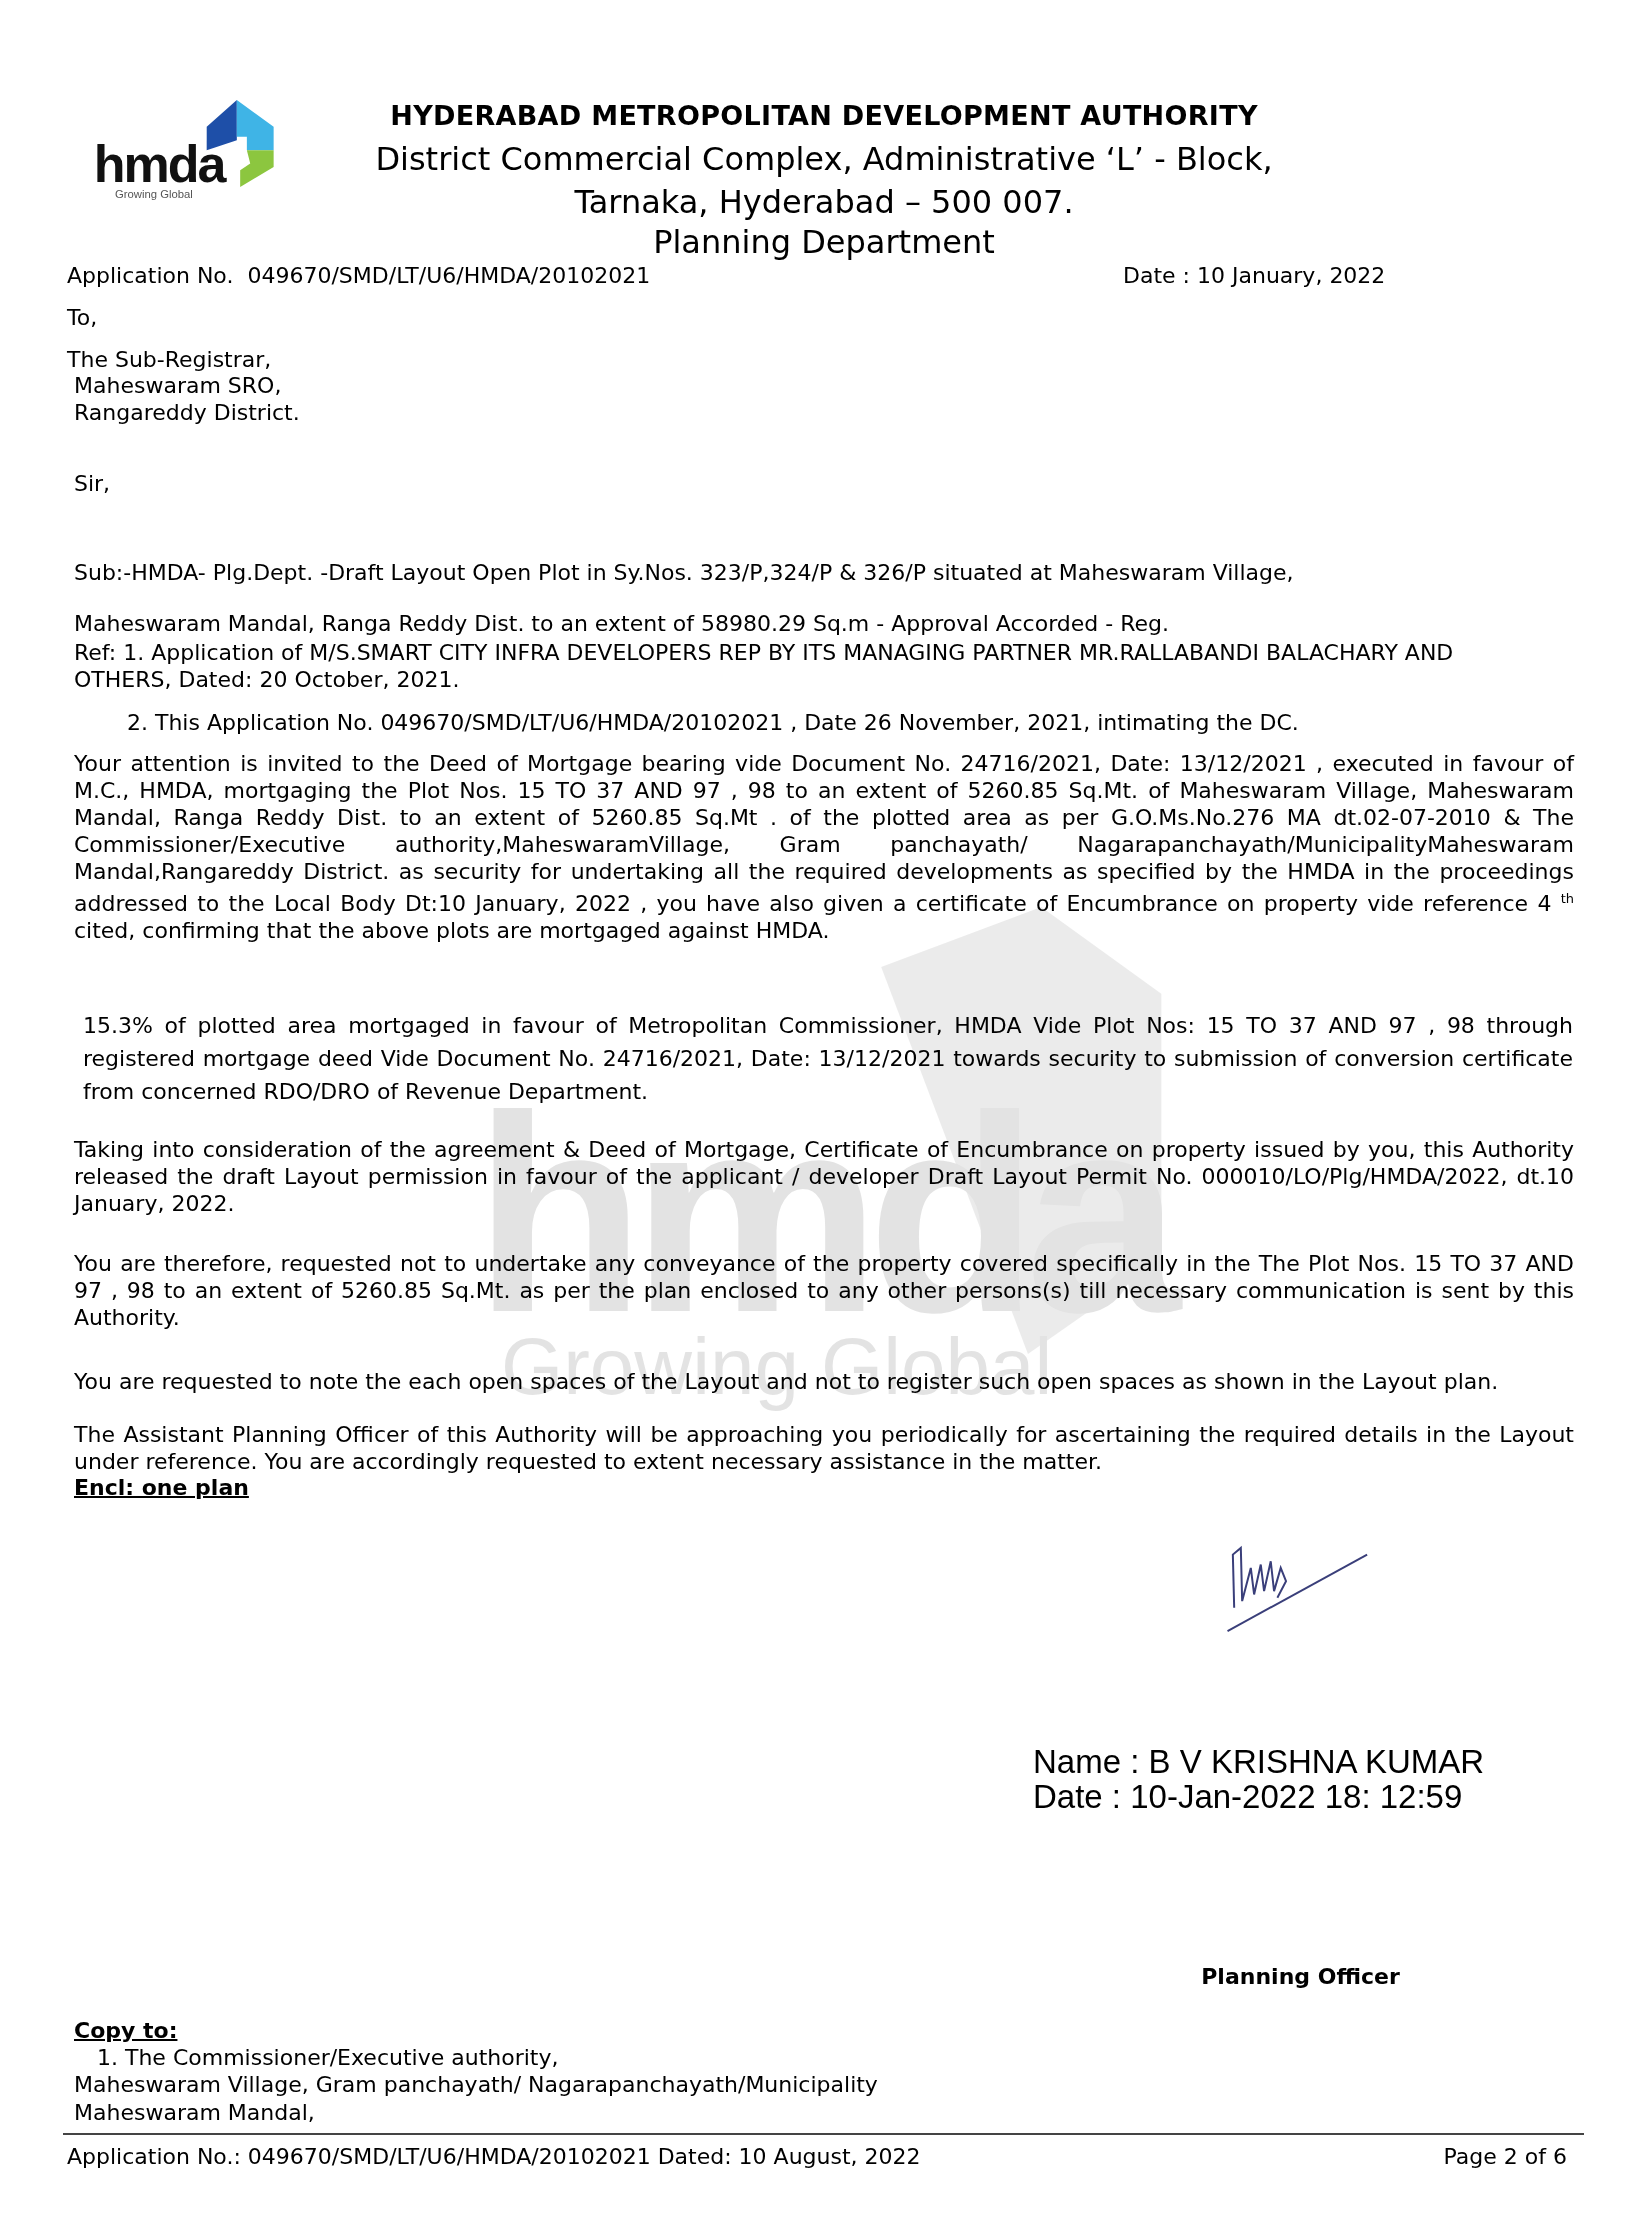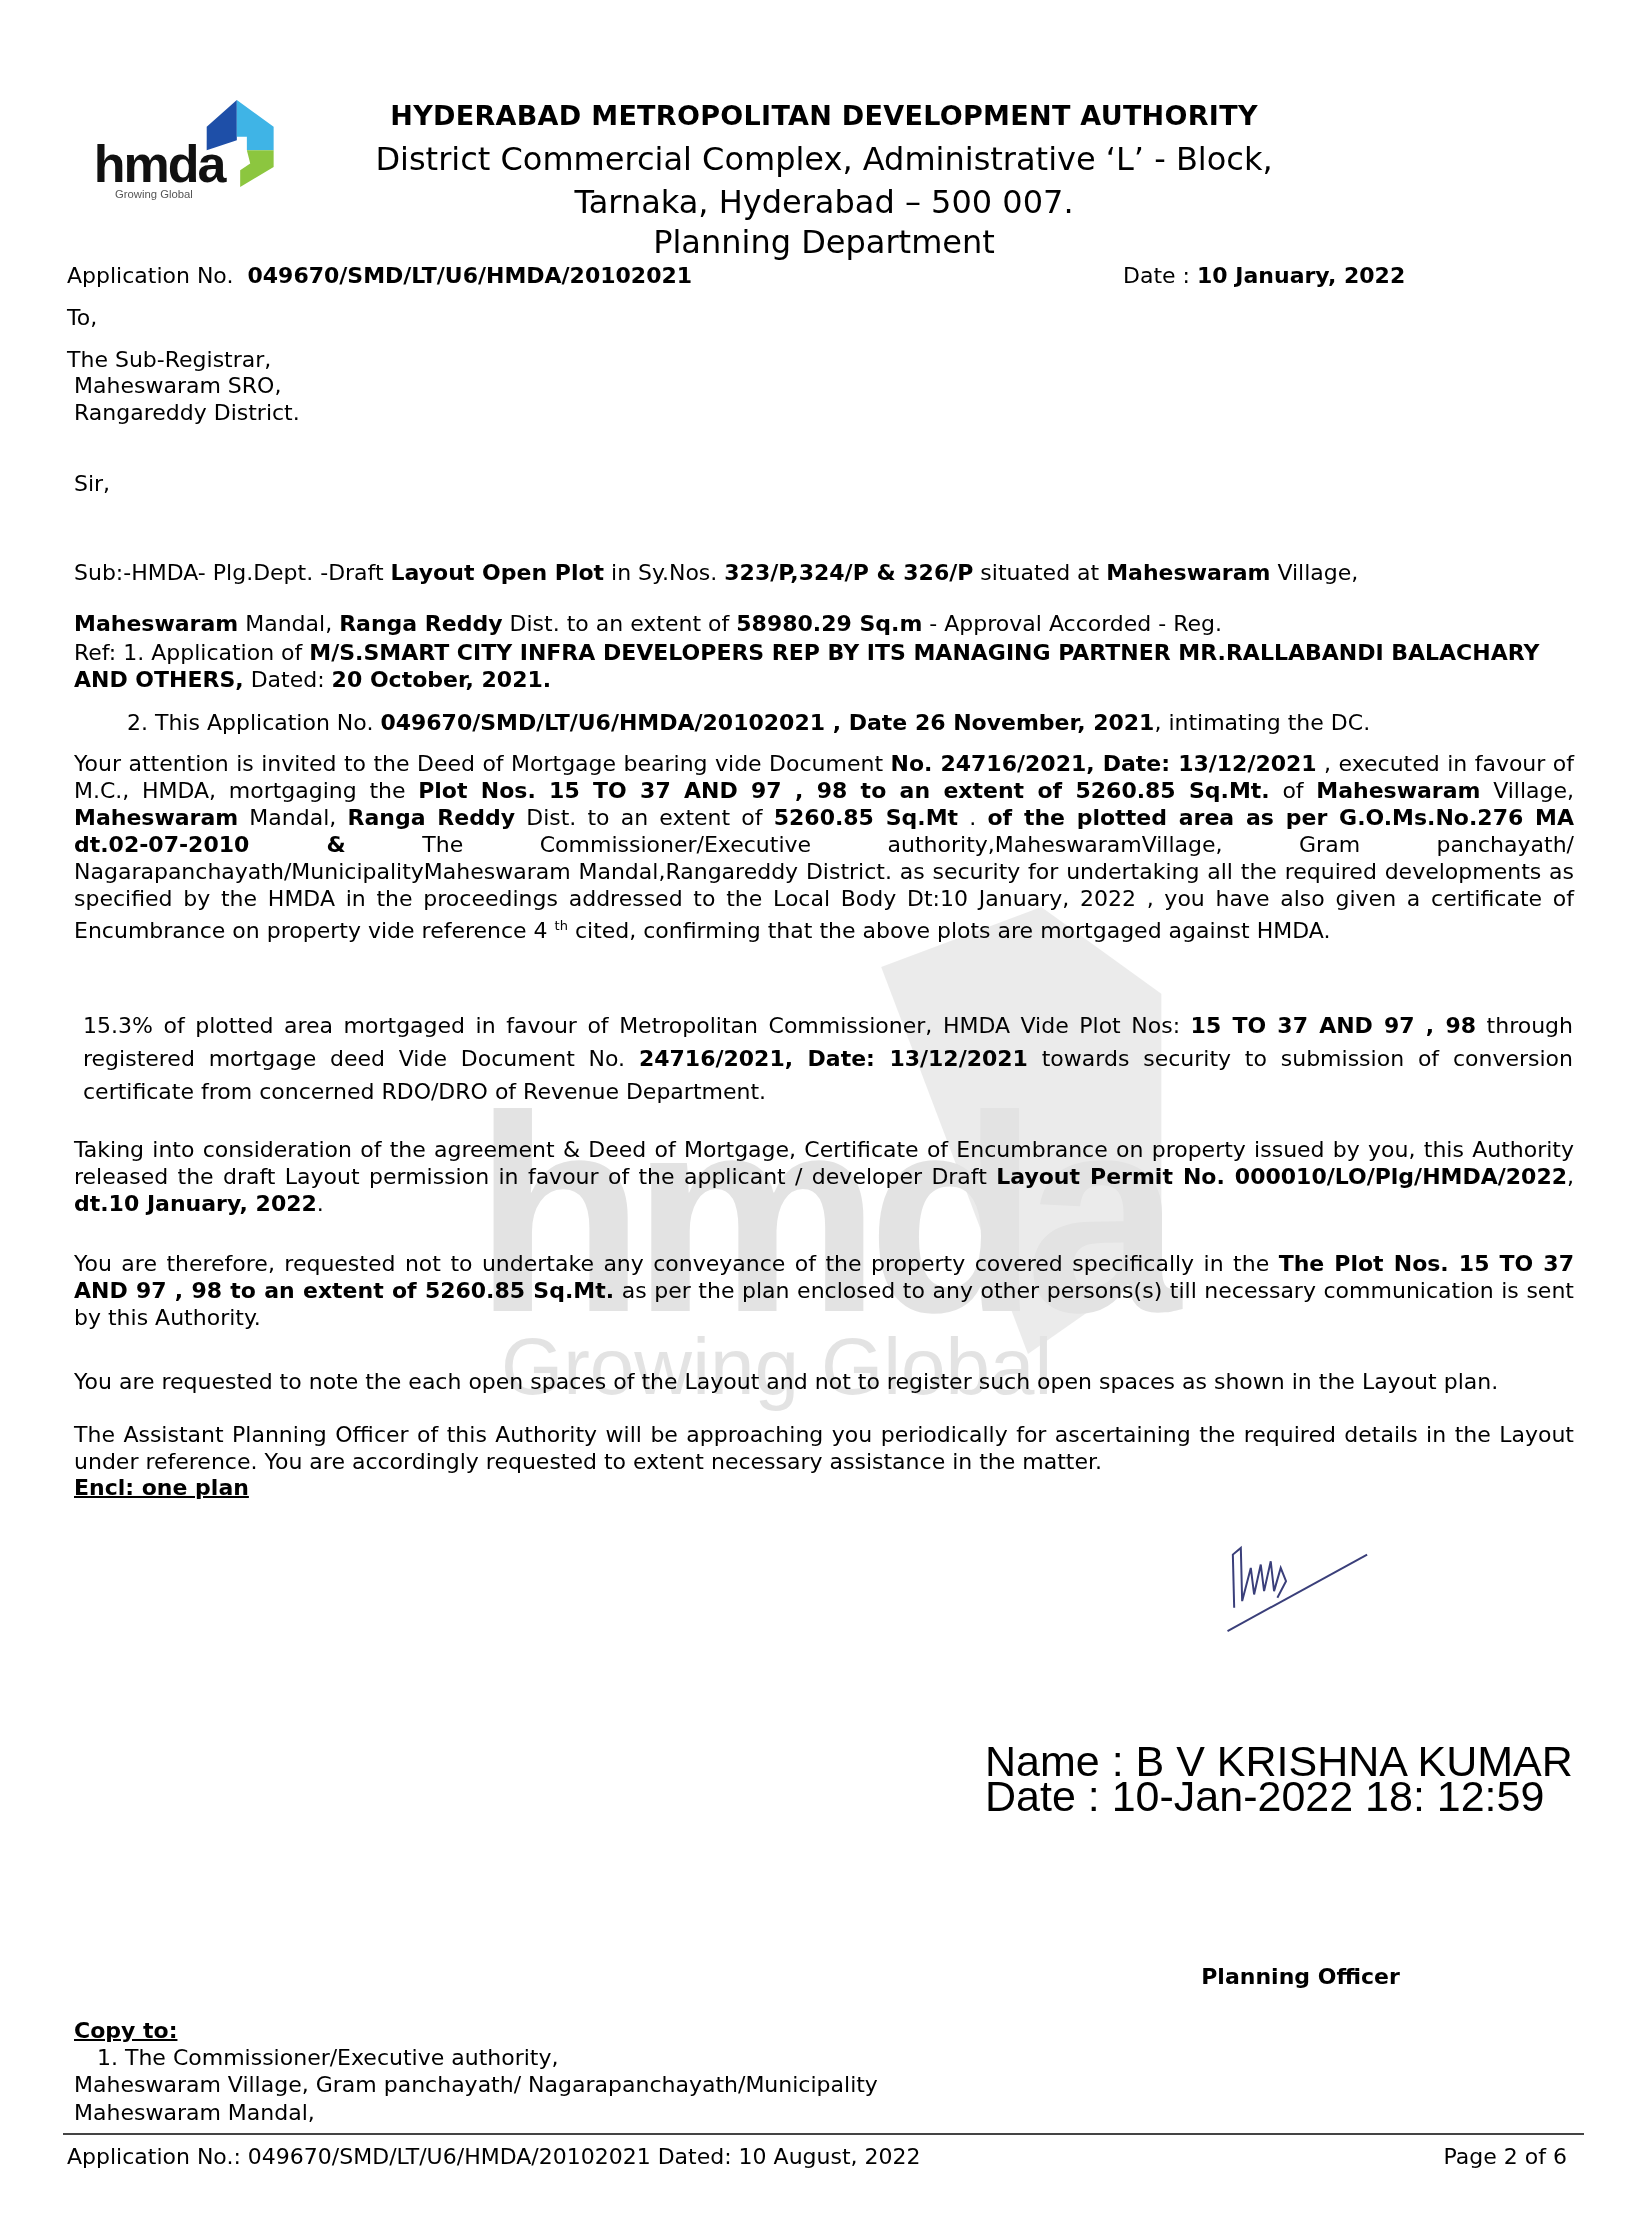--- a/index.html
+++ b/index.html
@@ -23,22 +23,22 @@
     }
     .logo .tag {
       position: absolute; left: 28px; top: 95px; font-family: "Liberation Sans", sans-serif;
       font-size: 11.3px; color: #555;
     }
     .hdr { left: 0; width: 1648px; text-align: center; margin-top: 28px; }
     .hdr-title { top: 72px; font-size: 27px; font-weight: bold; letter-spacing: 0.3px; }
     .hdr-line { font-size: 32px; }
     .p { font-size: 22px; line-height: 27px; }
     .just { text-align: justify; text-align-last: left; }
-    b { font-weight: bold; margin-top: 20px; }
-    .sig-block { font-family: "Liberation Sans", sans-serif; font-size: 43px; line-height: 35px; }
+    b { font-weight: normal; margin-top: 20px; }
+    .sig-block { font-family: "Liberation Sans", sans-serif; font-size: 33px; line-height: 35px; margin-left: 48px; }
     .footer-rule { left: 63px; top: 2133px; width: 1521px; height: 2px; background: #444; }
     u { text-decoration: underline; text-decoration-thickness: 2px; }
     sup { font-size: 13px; }
   </style>
 </head>
 <body>
 
 <div class="watermark">
   <svg width="1001" height="547" viewBox="0 0 1500 820">
     <path d="M760 120 L1000 30 L1180 160 L1180 560 L980 700 Z" fill="#888"></path>

